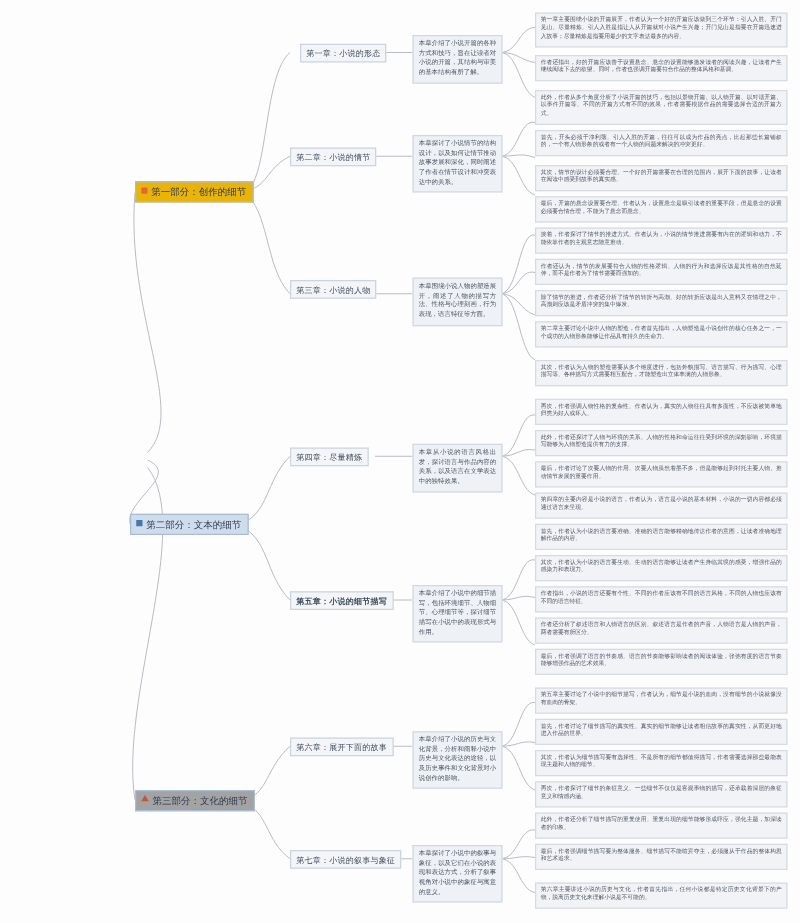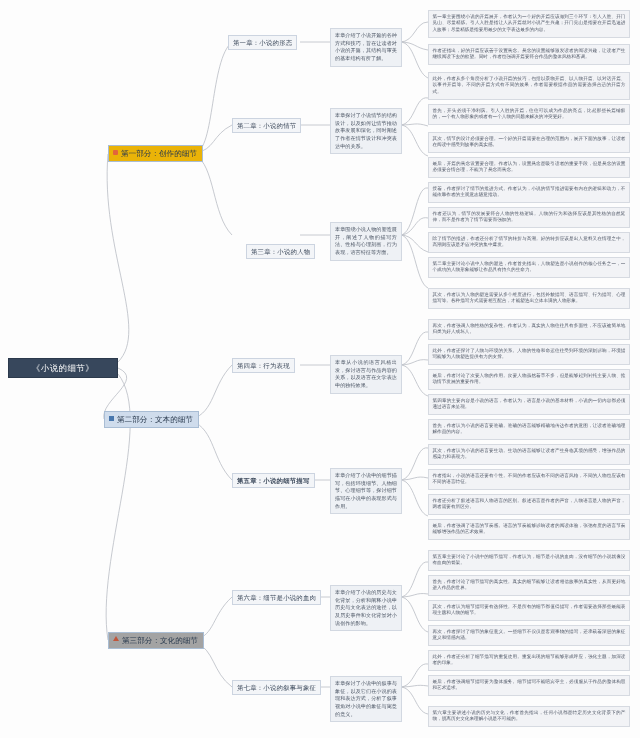--- a/index.html
+++ b/index.html
@@ -115,38 +115,37 @@
     <path d="M400,480 C415,480 415,475 428,478"></path>
     <path d="M400,480 C415,480 415,512 428,516"></path>
     <path d="M400,597 C415,597 415,560 428,562"></path>
     <path d="M400,597 C415,597 415,592 428,594"></path>
     <path d="M400,597 C415,597 415,628 428,632"></path>
     <path d="M400,687 C415,687 415,662 428,664"></path>
     <path d="M400,687 C415,687 415,684 428,686"></path>
     <path d="M400,687 C415,687 415,712 428,714"></path>
   </svg>
 
-  <div class="node root">《小说的细节》</div>
 
   <div class="node part part1">
     <span class="bullet"></span><span>第一部分：创作的细节</span>
   </div>
   <div class="node part part2">
     <span class="bullet"></span><span>第二部分：文本的细节</span>
   </div>
   <div class="node part part3">
     <span class="bullet"></span><span>第三部分：文化的细节</span>
   </div>
 
-  <div class="node chapter" style="left:228px;top:35px;">第一章：小说的形态</div>
+  <div class="node chapter" style="left:240px;top:35px;">第一章：小说的形态</div>
   <div class="node chapter" style="left:232px;top:118px;text-align:center;">第二章：小说的情节</div>
-  <div class="node chapter" style="left:232px;top:244px;margin-left:14px;">第三章：小说的人物</div>
-  <div class="node chapter" style="left:232px;top:358px;">第四章：行为表现</div>
+  <div class="node chapter" style="left:232px;top:224px;">第三章：小说的人物</div>
+  <div class="node chapter" style="left:232px;top:358px;">第四章：尽量精炼</div>
   <div class="node chapter" style="left:232px;top:473px;font-weight:bold;">第五章：小说的细节描写</div>
-  <div class="node chapter" style="left:232px;top:590px;">第六章：细节是小说的血肉</div>
+  <div class="node chapter" style="left:232px;top:590px;">第六章：展开下面的故事</div>
   <div class="node chapter" style="left:232px;top:680px;">第七章：小说的叙事与象征</div>
 
   <div class="node summary" style="left:330px;top:28px;width:72px;">本章介绍了小说开篇的各种方式和技巧，旨在让读者对小说的开篇，其结构与审美的基本结构有所了解。</div>
   <div class="node summary" style="left:330px;top:108px;width:72px;">本章探讨了小说情节的结构设计，以及如何让情节推动故事发展和深化，同时阐述了作者在情节设计和冲突表达中的关系。</div>
   <div class="node summary" style="left:330px;top:222px;width:72px;">本章围绕小说人物的塑造展开，阐述了人物的描写方法、性格与心理刻画，行为表现，语言特征等方面。</div>
   <div class="node summary" style="left:330px;top:355px;width:72px;">本章从小说的语言风格出发，探讨语言与作品内容的关系，以及语言在文学表达中的独特效果。</div>
   <div class="node summary" style="left:330px;top:468px;width:72px;">本章介绍了小说中的细节描写，包括环境细节、人物细节、心理细节等，探讨细节描写在小说中的表现形式与作用。</div>
   <div class="node summary" style="left:330px;top:585px;width:72px;">本章介绍了小说的历史与文化背景，分析和阐释小说中历史与文化表达的途径，以及历史事件和文化背景对小说创作的影响。</div>
   <div class="node summary" style="left:330px;top:676px;width:72px;">本章探讨了小说中的叙事与象征，以及它们在小说的表现和表达方式，分析了叙事视角对小说中的象征与寓意的意义。</div>
 

